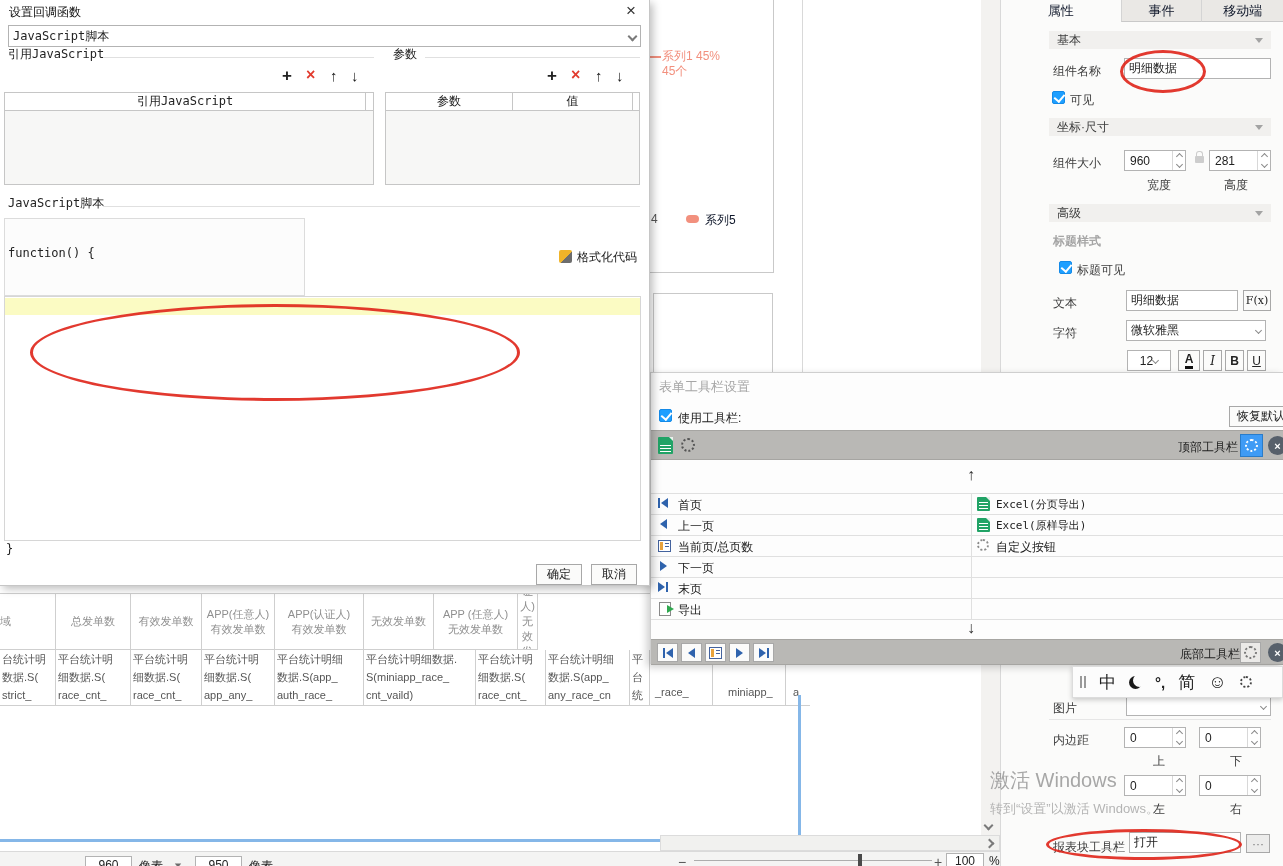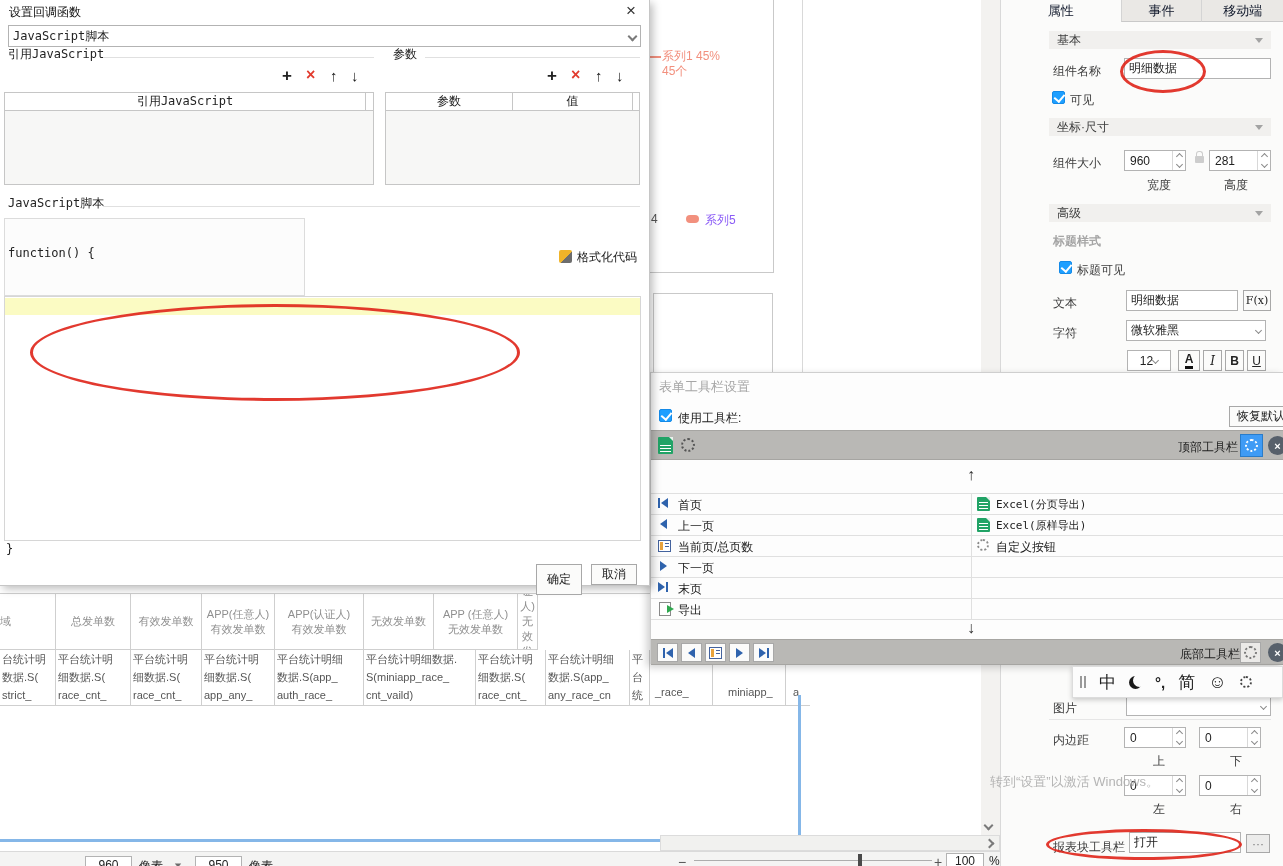--- a/index.html
+++ b/index.html
@@ -86,21 +86,21 @@
 <body>
 
 <div id="screen">
 
   <div class="chartbox" style="left:640px;top:-2px;width:134px;height:275px;"></div>
   <div class="abs" style="left:650px;top:56px;width:11px;height:2px;background:#f2907e;z-index:1"></div>
   <div class="abs" style="left:662px;top:48px;color:#f2907e;z-index:1">系列1 45%</div>
   <div class="abs" style="left:662px;top:63px;color:#f2907e;z-index:1">45个</div>
   <div class="abs" style="left:651px;top:212px;color:#555;z-index:1">4</div>
   <div class="abs" style="left:686px;top:215px;width:13px;height:8px;background:#f2907e;border-radius:4px;z-index:1"></div>
-  <div class="abs" style="left:705px;top:212px;color:#8b5cf6;z-index:1">系列5</div>
+  <div class="abs" style="left:705px;top:212px;color:#0f172a;z-index:1">系列5</div>
   <div class="chartbox" style="left:653px;top:293px;width:120px;height:85px;"></div>
   <div class="abs" style="left:802px;top:0;width:1px;height:372px;background:#d9d9d9;z-index:1"></div>
 
   <div id="bgtable">
     <div class="trow">
       <div class="th first" style="width:56px">域</div>
       <div class="th" style="width:75px">总发单数</div>
       <div class="th" style="width:71px">有效发单数</div>
       <div class="th" style="width:73px">APP(任意人)
 有效发单数</div>
@@ -281,20 +281,21 @@
         </span>
     </div>
     <div class="plabel" style="left:152px;top:801px">左</div>
     <div class="plabel" style="left:229px;top:801px">右</div>
     <div class="plabel" style="left:52px;top:839px">报表块工具栏</div>
     <div class="inp" style="left:128px;top:832px;width:112px;height:21px">打开</div>
     <div class="btn" style="left:245px;top:834px;width:24px;height:19px;color:#777;background:#ececeb">···</div>
   </div>
 
   <div id="wm">
+    <div class="l1">激活 Windows</div>
     <div class="l2">转到“设置”以激活 Windows。</div>
   </div>
 
   <div id="tbdlg">
     <div class="abs" style="left:8px;top:5px;font-size:13px;color:#a6a6a6">表单工具栏设置</div>
     <span class="cb" style="left:8px;top:36px"></span>
     <div class="abs" style="left:27px;top:37px">使用工具栏:</div>
     <div class="btn" style="left:578px;top:33px;width:64px;height:21px">恢复默认</div>
 
     <div class="strip" style="top:57px;height:30px">
@@ -426,21 +427,21 @@
     <div class="abs" style="left:4px;top:218px;width:301px;height:78px;border:1px solid #dcdcdc;background:#fcfcfc"></div>
     <div class="abs mono" style="left:8px;top:246px">function() {</div>
     <span class="brush" style="position:absolute;left:559px;top:250px"></span>
     <div class="abs" style="left:577px;top:249px">格式化代码</div>
 
     <div class="abs" style="left:4px;top:296px;width:637px;height:245px;border:1px solid #d6d6d6;background:#fff">
       <div style="position:absolute;left:0;top:1px;width:635px;height:17px;background:#fbfbc3"></div>
     </div>
     <div class="abs mono" style="left:6px;top:542px">}</div>
 
-    <div class="btn" style="left:536px;top:564px;width:46px;height:31px">确定</div>
+    <div class="btn" style="left:536px;top:564px;width:46px;height:21px">确定</div>
     <div class="btn" style="left:591px;top:564px;width:46px;height:21px">取消</div>
   </div>
 
   <div id="ime">
     <span class="bars">
         <i></i>
         <i></i>
       </span>
     <span>中</span>
     <span class="moon"></span>

